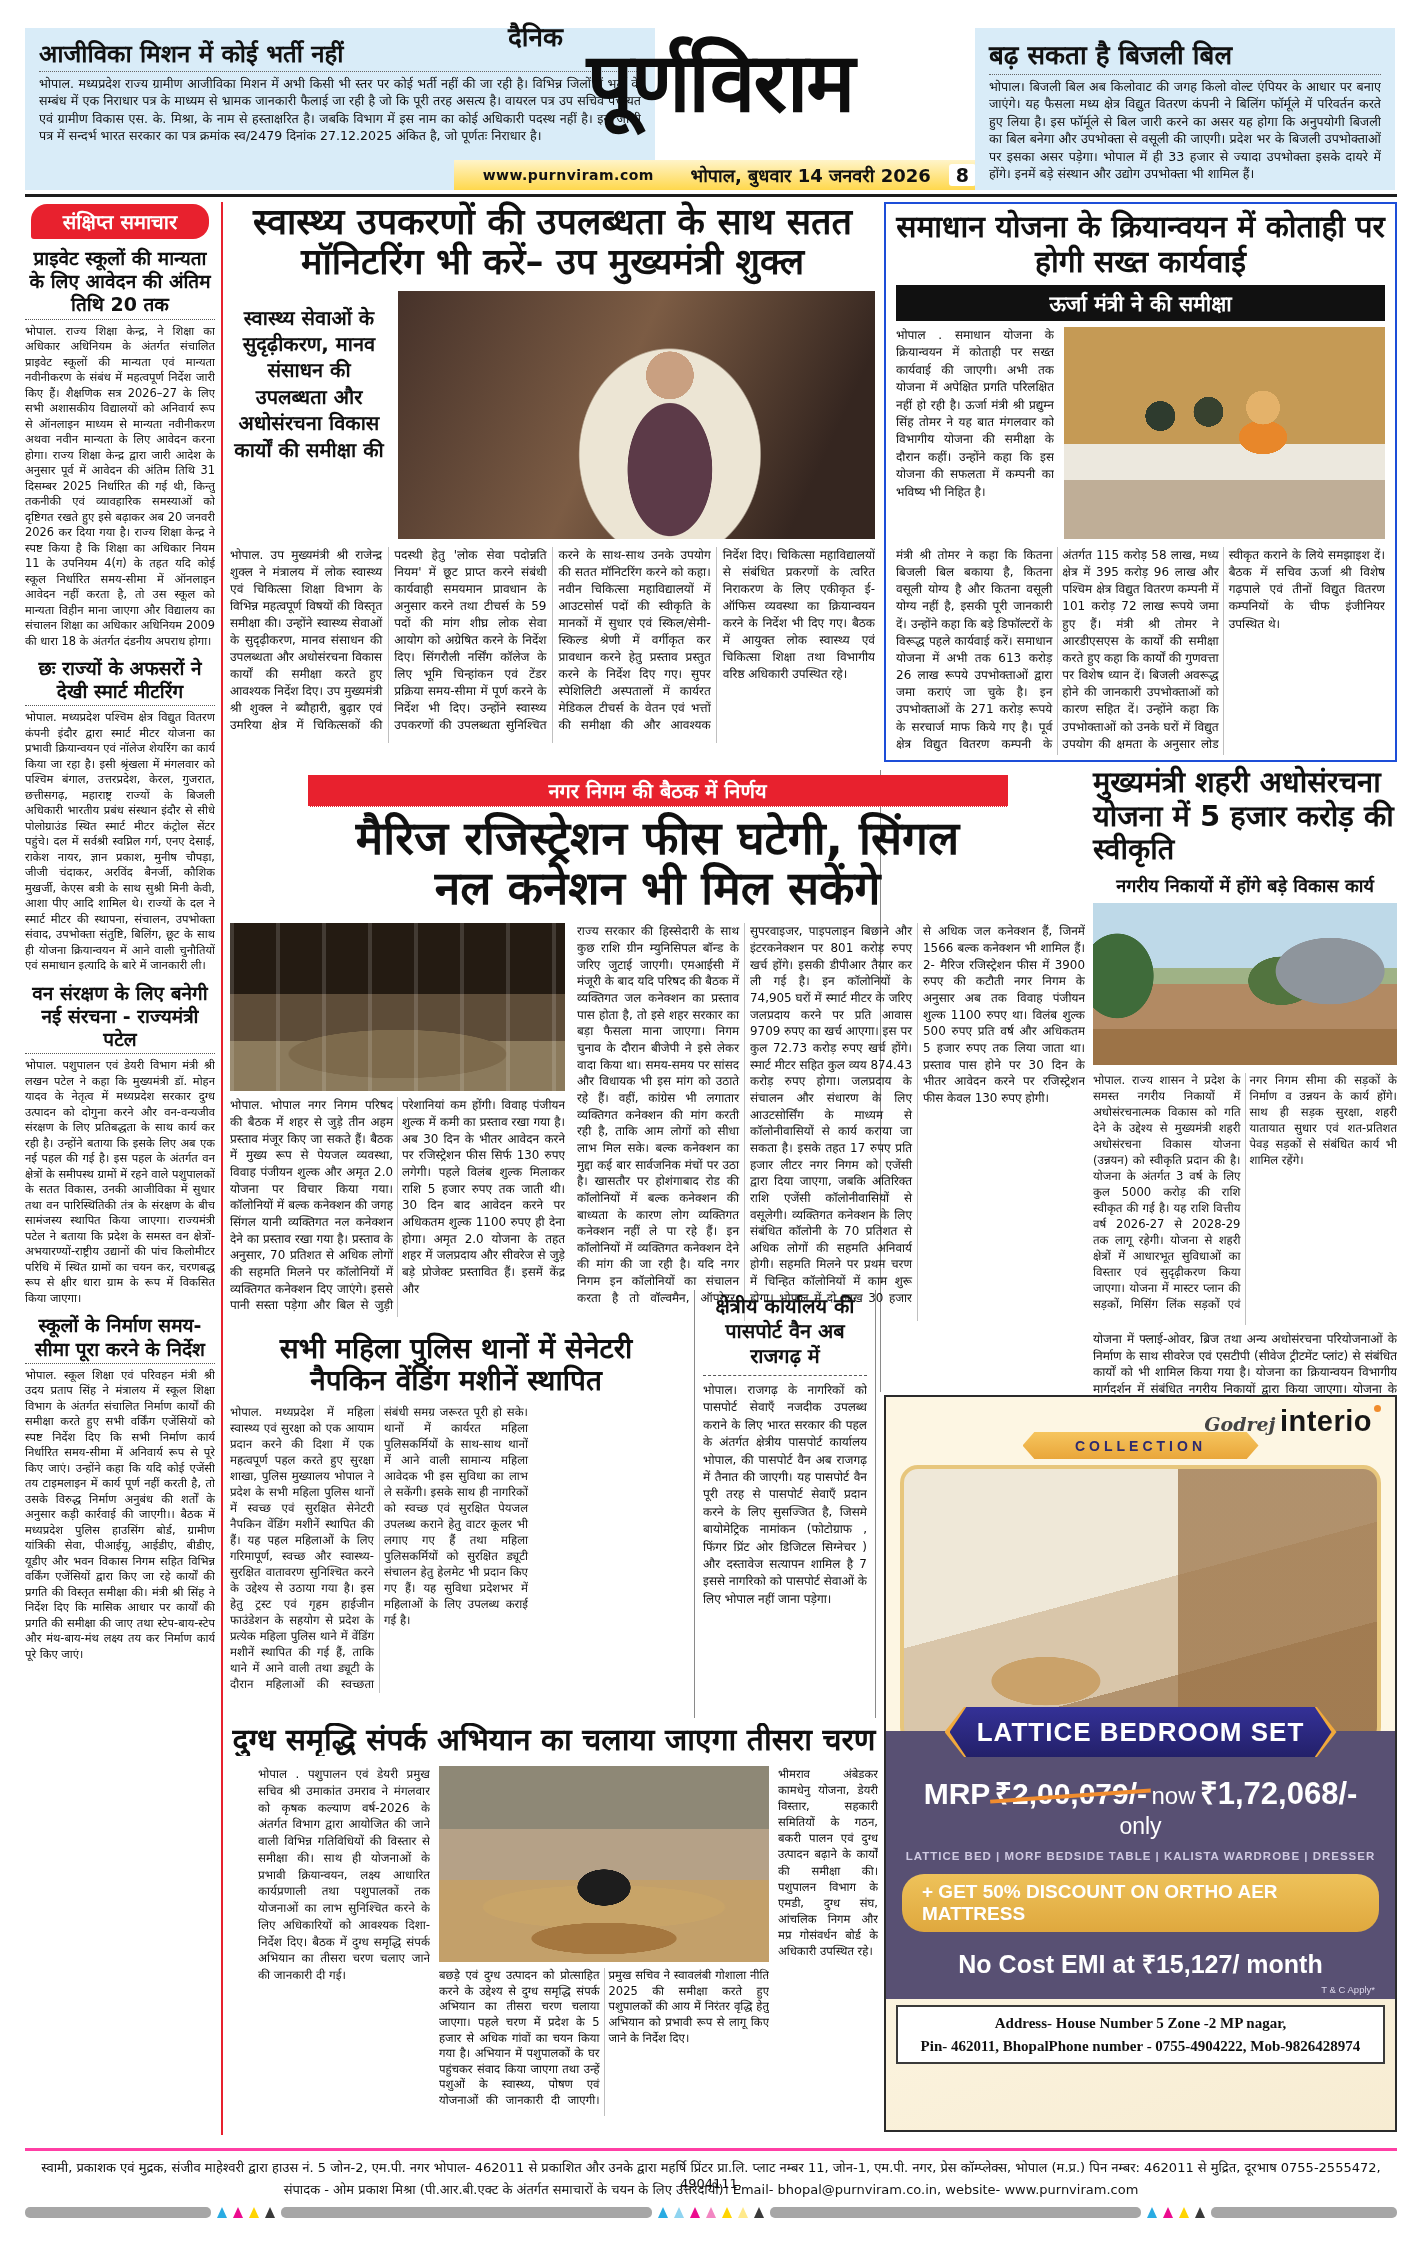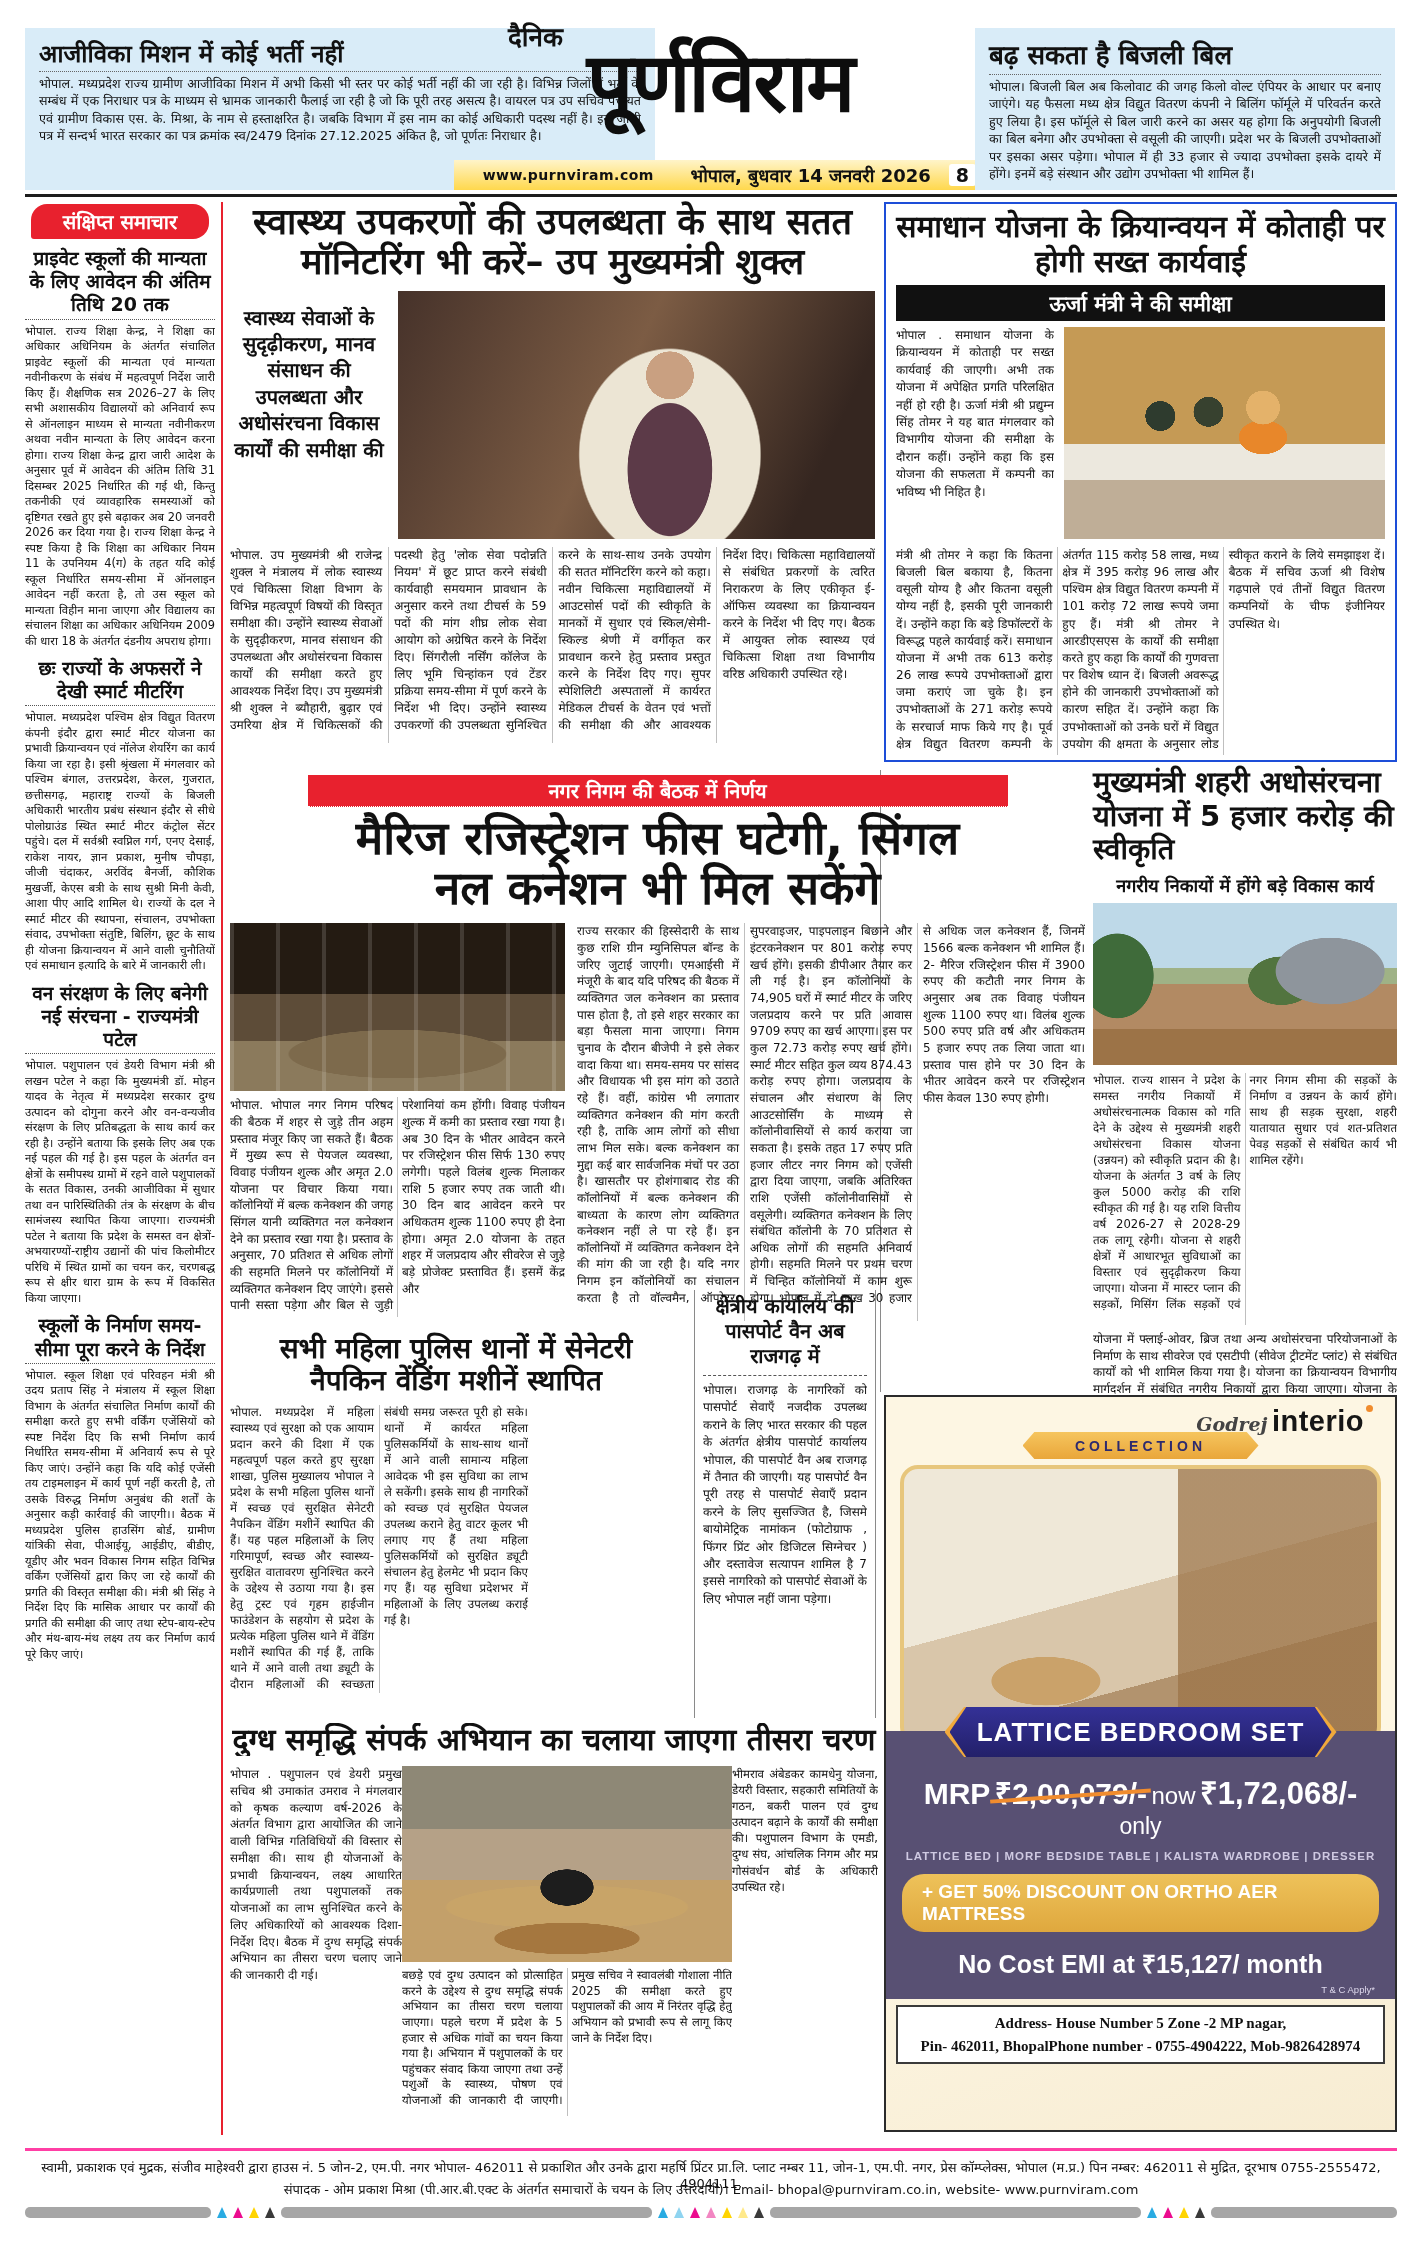--- a/index.html
+++ b/index.html
@@ -111,37 +111,37 @@
   
   #art-passport{position:absolute;left:694px;top:1290px;width:182px;height:428px;
       border-left:1px solid #8a8a8a;border-right:1px solid #8a8a8a;padding:0 8px;box-sizing:border-box;}
   #art-passport .hl{font-weight:bold;font-size:20px;line-height:1.25;text-align:center;margin-top:4px;}
   #art-passport .sep{border-bottom:1px dashed #555;margin:6px 0;}
   #art-passport .bd{font-size:12px;line-height:1.45;overflow:hidden;height:330px;}
 
   
   #art-milk{position:absolute;left:230px;top:1723px;width:648px;height:412px;}
   #art-milk .hl{font-weight:bold;font-size:30px;line-height:1.1;text-align:center;white-space:nowrap;overflow:hidden;}
-  #art-milk .row{display:flex;margin-top:10px;height:355px;}
+  #art-milk .row{display:flex;gap:9px;margin-top:10px;height:355px;margin-left:28px;}
   #art-milk .lcol{width:172px;font-size:11.8px;line-height:1.42;overflow:hidden;}
   #art-milk .mid{width:330px;display:flex;flex-direction:column;}
   .photo-milk{height:196px;background:
       radial-gradient(ellipse 44px 30px at 50% 62%,#1d1d1d 0 60%,transparent 61%),
       radial-gradient(ellipse 120px 26px at 50% 88%,#a5773f 0 60%,transparent 61%),
       radial-gradient(ellipse 200px 36px at 50% 72%,#c8a468 0 60%,transparent 61%),
       linear-gradient(180deg,#8e8876 0 32%,#b5a187 32% 58%,#c3a06a 58%);}
   #art-milk .midcols{margin-top:6px;columns:2;column-gap:9px;column-fill:auto;
       column-rule:1px solid #bfbfbf;height:148px;overflow:hidden;font-size:11.5px;line-height:1.36;}
   #art-milk .rcol{flex:1;font-size:11.5px;line-height:1.4;overflow:hidden;}
 
   
   #ad{position:absolute;left:884px;top:1395px;width:513px;height:737px;box-sizing:border-box;
       border:2px solid #2b2b2b;background:linear-gradient(160deg,#fdf6e3 0 55%,#f7ecd2);
       font-family:"Liberation Sans",sans-serif;}
-  #ad .brandrow{text-align:right;padding:8px 22px 0;}
+  #ad .brandrow{text-align:right;padding:8px 14px 0;}
   .godrej{font-family:"DejaVu Serif",serif;font-style:italic;font-weight:bold;font-size:19px;color:#444;}
   .interio{font-weight:bold;font-size:29px;color:#161616;letter-spacing:.5px;}
   .interio-dot{display:inline-block;width:7px;height:7px;background:#f08c2e;border-radius:50%;margin-left:2px;vertical-align:top;}
   .wed-ribbon{width:330px;height:78px;margin:2px auto 0;background:linear-gradient(180deg,#3b3884,#232063);
       clip-path:polygon(7% 0,93% 0,100% 50%,93% 100%,7% 100%,0 50%);
       display:flex;align-items:center;justify-content:center;}
   .wed-ribbon span{color:#fff;font-family:"DejaVu Serif",serif;font-size:42px;letter-spacing:5px;}
   .col-ribbon{width:236px;height:27px;margin:-6px auto 0;background:linear-gradient(180deg,#f6c55e,#e9a63a);
       clip-path:polygon(5% 0,95% 0,100% 50%,95% 100%,5% 100%,0 50%);
       display:flex;align-items:center;justify-content:center;position:relative;z-index:2;}

